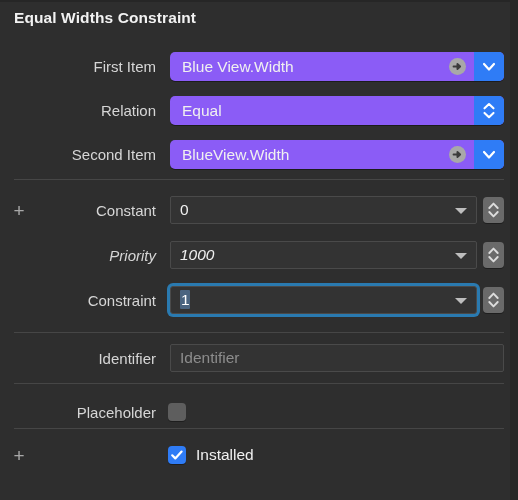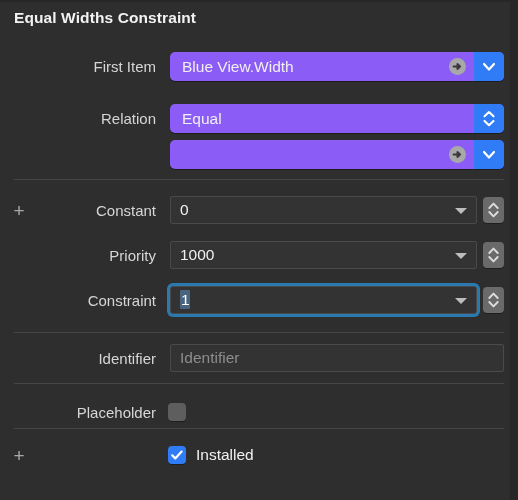--- a/index.html
+++ b/index.html
@@ -268,35 +268,37 @@
         </svg>
       </div>
       <div class="popup-cap">
         <svg class="cap-chevron-down" viewBox="0 0 30 29">
           <path d="M10 12 L15 17.5 L20 12" fill="none" stroke="#ffffff" stroke-width="2.2" stroke-linecap="round" stroke-linejoin="round"></path>
         </svg>
       </div>
     </div>
   </div>
 
-  <div class="row" style="top:104px;">
+  <div class="row" style="top:96px;">
     <div class="row-label">Relation</div>
     <div class="popup">
       <div class="popup-text">Equal</div>
       <div class="popup-cap">
         <svg class="cap-chevron-updown" viewBox="0 0 30 29">
           <path d="M10.5 12.3 L15 8 L19.5 12.3" fill="none" stroke="#ffffff" stroke-width="2.1" stroke-linecap="round" stroke-linejoin="round"></path>
           <path d="M10.5 16.9 L15 21.2 L19.5 16.9" fill="none" stroke="#ffffff" stroke-width="2.1" stroke-linecap="round" stroke-linejoin="round"></path>
         </svg>
       </div>
     </div>
   </div>
 
   <div class="row" style="top:140px;">
+    <div class="row-label">Second Item</div>
     <div class="popup">
+      <div class="popup-text">BlueView.Width</div>
       <div class="reveal-circle">
         <svg width="17" height="17" viewBox="0 0 17 17">
           <path d="M4.5 8.5 H10.4 M8.4 5.9 L11.2 8.5 L8.4 11.1 Z" stroke="#3a3a3a" stroke-width="1.8" fill="#3a3a3a" stroke-linejoin="round" stroke-linecap="round"></path>
         </svg>
       </div>
       <div class="popup-cap">
         <svg class="cap-chevron-down" viewBox="0 0 30 29">
           <path d="M10 12 L15 17.5 L20 12" fill="none" stroke="#ffffff" stroke-width="2.2" stroke-linecap="round" stroke-linejoin="round"></path>
         </svg>
       </div>
@@ -313,21 +315,21 @@
       <div class="combo-tri"></div>
     </div>
     <div class="stepper">
       <svg width="21" height="26" viewBox="0 0 21 26">
         <path d="M6.3 11 L10.5 6.6 L14.7 11" fill="none" stroke="#dcdcdc" stroke-width="1.9" stroke-linecap="round" stroke-linejoin="round"></path>
         <path d="M6.3 15 L10.5 19.4 L14.7 15" fill="none" stroke="#dcdcdc" stroke-width="1.9" stroke-linecap="round" stroke-linejoin="round"></path>
       </svg>
     </div>
   </div>
 
-  <div class="row" style="top:241px;">
+  <div class="row" style="top:241px;font-style:italic;">
     <div class="row-label">Priority</div>
     <div class="combo">
       <div class="combo-text">1000</div>
       <div class="combo-tri"></div>
     </div>
     <div class="stepper">
       <svg width="21" height="26" viewBox="0 0 21 26">
         <path d="M6.3 11 L10.5 6.6 L14.7 11" fill="none" stroke="#dcdcdc" stroke-width="1.9" stroke-linecap="round" stroke-linejoin="round"></path>
         <path d="M6.3 15 L10.5 19.4 L14.7 15" fill="none" stroke="#dcdcdc" stroke-width="1.9" stroke-linecap="round" stroke-linejoin="round"></path>
       </svg>

